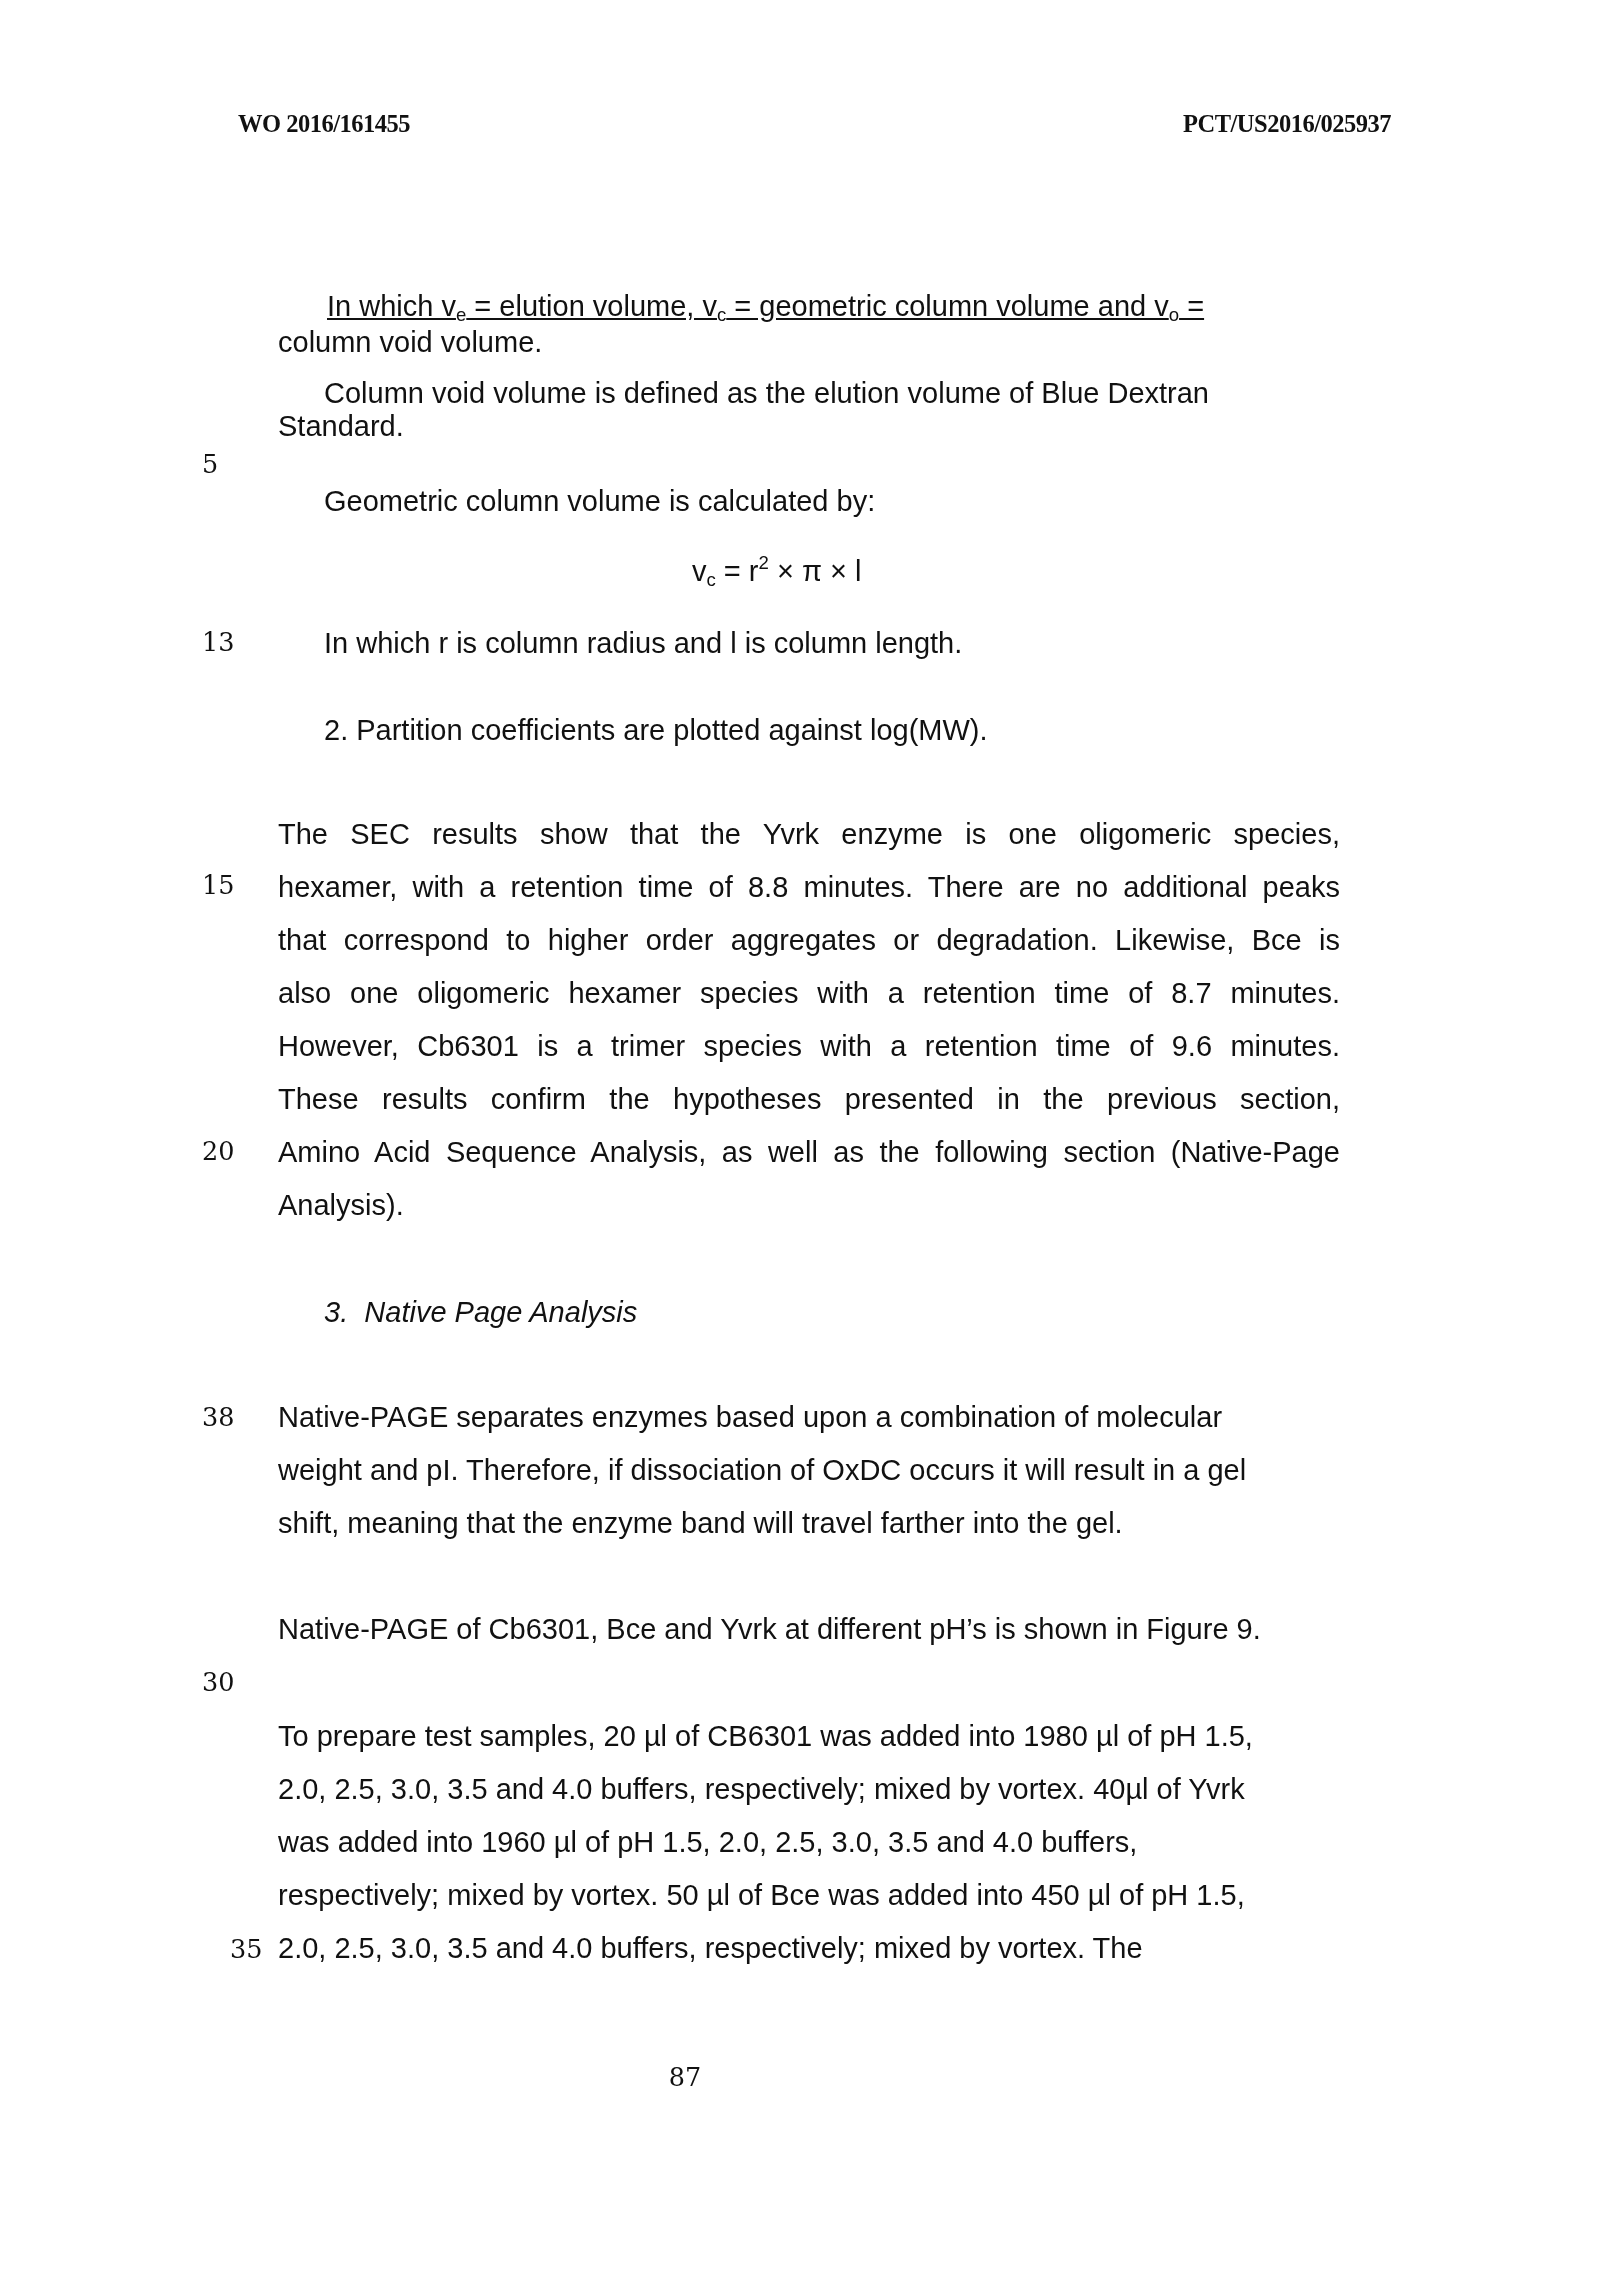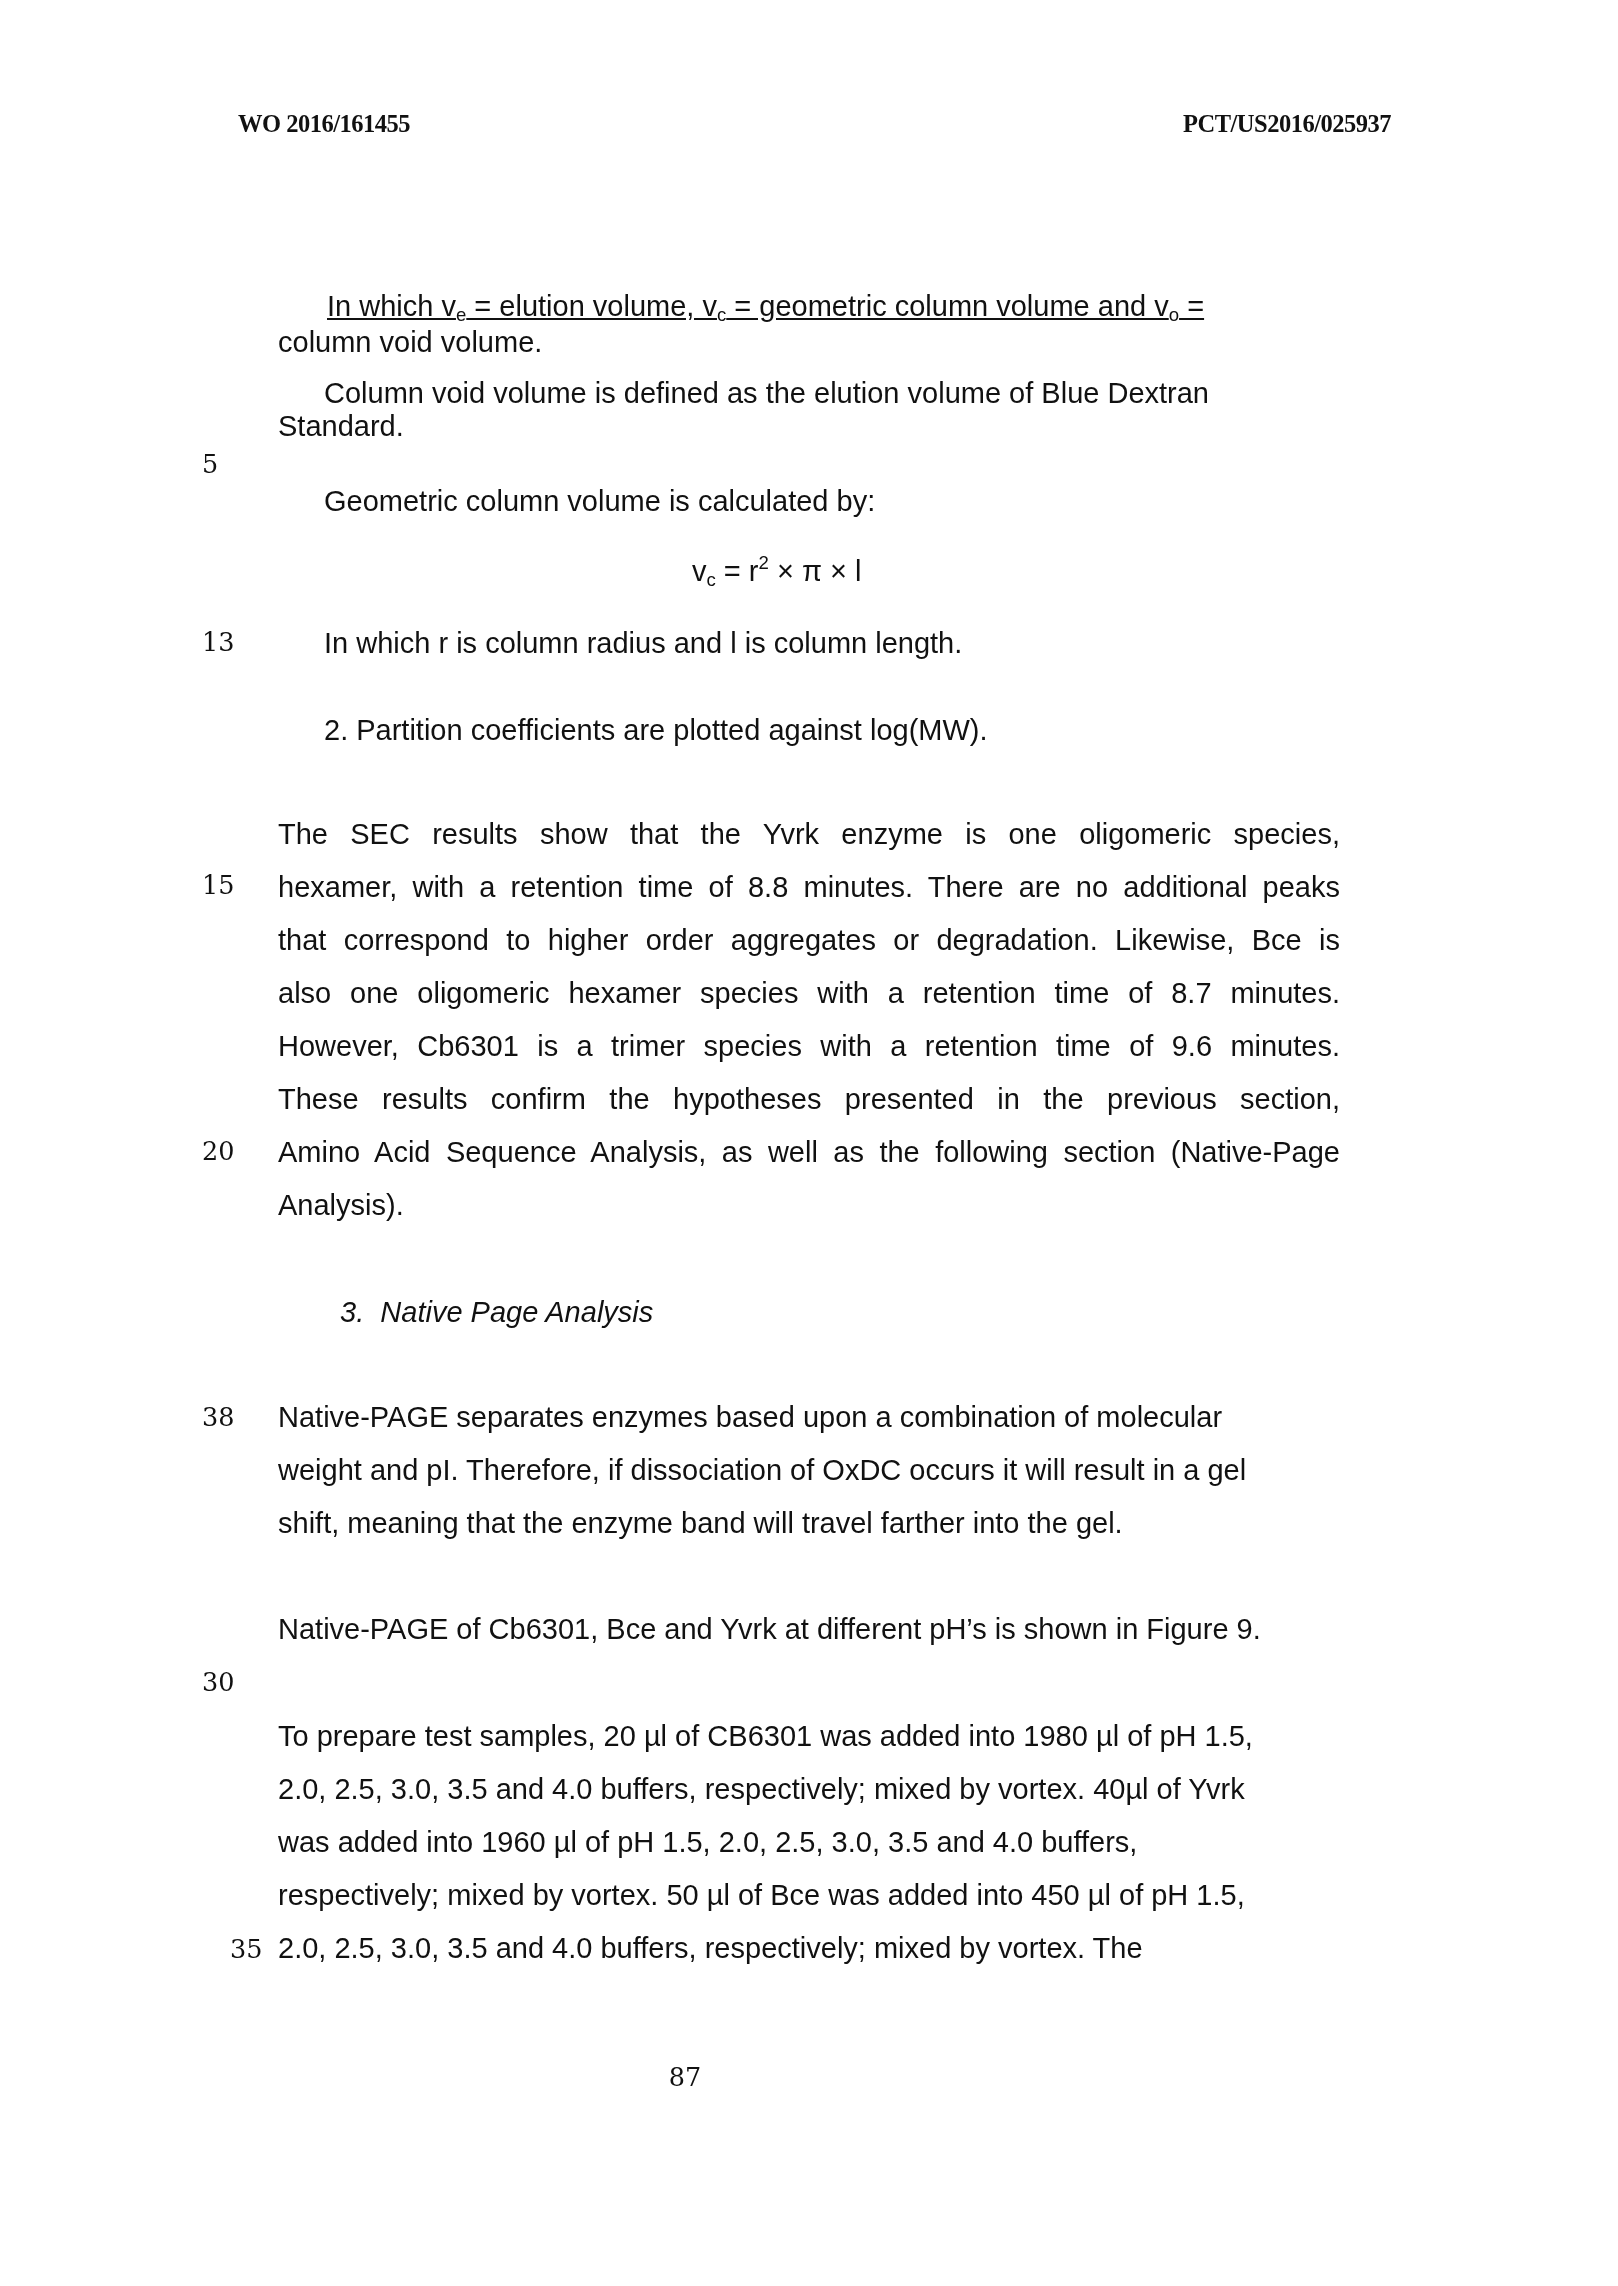--- a/index.html
+++ b/index.html
@@ -48,21 +48,21 @@
   <div style="text-align-last: justify;">The SEC results show that the Yvrk enzyme is one oligomeric species,</div>
   <div style="text-align-last: justify;">hexamer, with a retention time of 8.8 minutes. There are no additional peaks</div>
   <div style="text-align-last: justify;">that correspond to higher order aggregates or degradation.  Likewise, Bce is</div>
   <div style="text-align-last: justify;">also one oligomeric hexamer species with a retention time of 8.7 minutes.</div>
   <div style="text-align-last: justify;">However, Cb6301 is a trimer species with a retention time of 9.6 minutes.</div>
   <div style="text-align-last: justify;">These results confirm the hypotheses presented in the previous section,</div>
   <div style="text-align-last: justify;">Amino Acid Sequence Analysis, as well as the following section (Native-Page</div>
   <div>Analysis).</div>
 </div>
 
-<div class="txt ital" style="left:340px; top:1296px;"><span>3.</span>&nbsp;&nbsp;<span>Native Page Analysis</span></div>
+<div class="txt ital" style="left:324px; top:1296px;"><span>3.</span>&nbsp;&nbsp;<span>Native Page Analysis</span></div>
 
 <div class="plain" style="top:1391px;">
   <div>Native-PAGE separates enzymes based upon a combination of molecular</div>
   <div>weight and pI.  Therefore, if dissociation of OxDC occurs it will result in a gel</div>
   <div>shift, meaning that the enzyme band will travel farther into the gel.</div>
 </div>
 
 <div class="txt" style="left:278px; top:1613px;">Native-PAGE of Cb6301, Bce and Yvrk at different pH’s is shown in Figure 9.</div>
 
 <div class="plain" style="top:1710px;">

